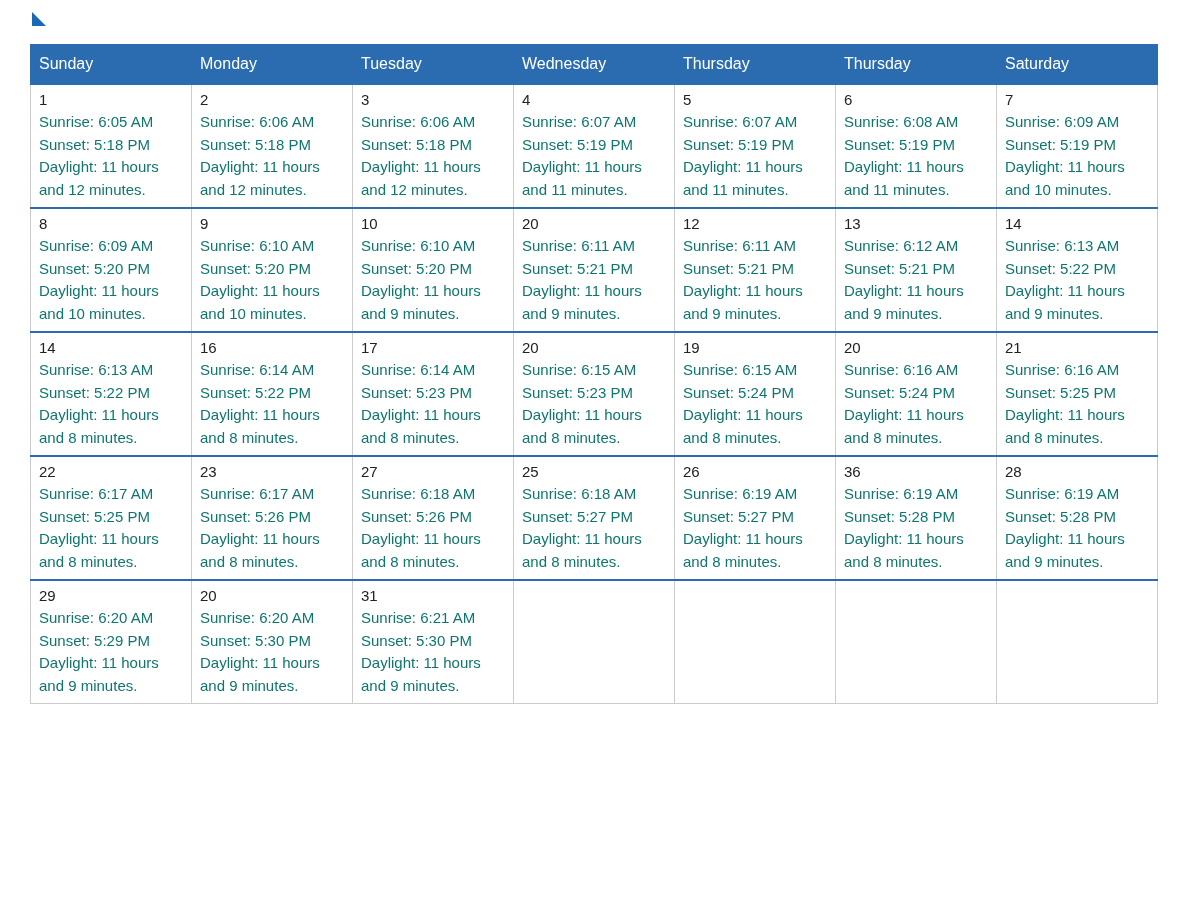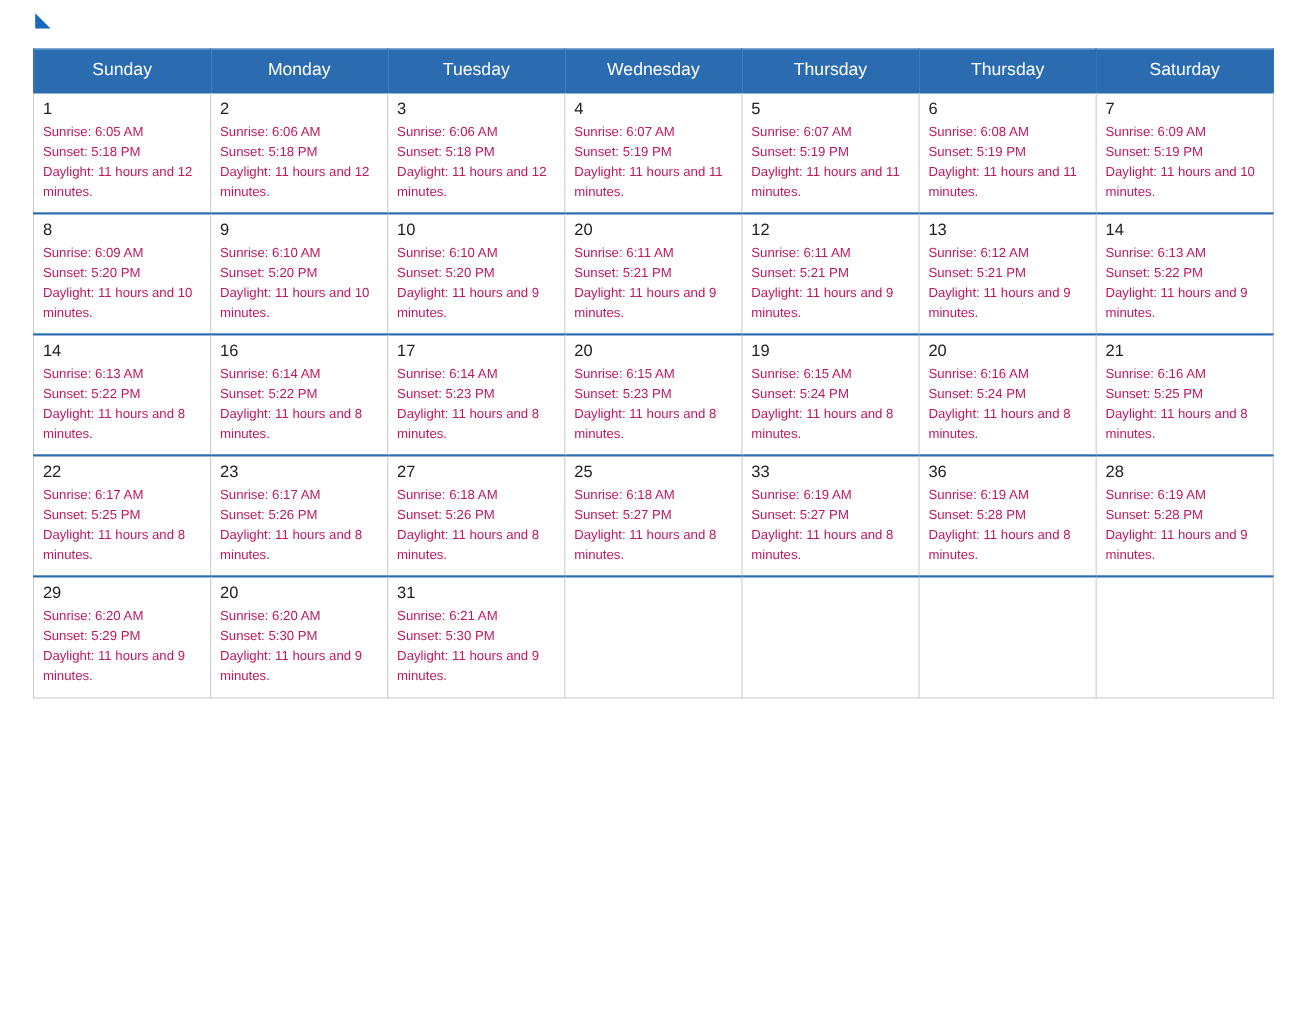--- a/index.html
+++ b/index.html
@@ -63,21 +63,21 @@
       width: 100%;
       border-collapse: collapse;
       table-layout: fixed;
     }
     thead th {
       background: #2b6cb0;
       color: #fff;
       font-size: 16px;
       font-weight: normal;
       padding: 10px 8px;
-      text-align: center;
+      text-align: left;
       border: 1px solid #2b6cb0;
     }
     tbody td {
       vertical-align: top;
       padding: 6px 8px;
       border: 1px solid #ccc;
       border-top: 2px solid #2b6cb0;
       font-size: 13px;
       color: #333;
       min-height: 90px;
@@ -87,22 +87,22 @@
       border-top: 2px solid #2b6cb0;
     }
     .day-number {
       font-size: 15px;
       font-weight: normal;
       color: #222;
       display: block;
       margin-bottom: 3px;
     }
     .day-info {
-      font-size: 12px;
-      color: #be185d;
+      font-size: 15px;
+      color: #0f766e;
       line-height: 1.5;
     }
     .empty-cell {
       background: #fff;
     }
   </style>
 </head>
 <body>
 
 <div class="header">
@@ -233,21 +233,21 @@
         </td>
         <td>
           <span class="day-number">27</span>
           <div class="day-info">Sunrise: 6:18 AM<br>Sunset: 5:26 PM<br>Daylight: 11 hours and 8 minutes.</div>
         </td>
         <td>
           <span class="day-number">25</span>
           <div class="day-info">Sunrise: 6:18 AM<br>Sunset: 5:27 PM<br>Daylight: 11 hours and 8 minutes.</div>
         </td>
         <td>
-          <span class="day-number">33</span>
+          <span class="day-number">26</span>
           <div class="day-info">Sunrise: 6:19 AM<br>Sunset: 5:27 PM<br>Daylight: 11 hours and 8 minutes.</div>
         </td>
         <td>
           <span class="day-number">36</span>
           <div class="day-info">Sunrise: 6:19 AM<br>Sunset: 5:28 PM<br>Daylight: 11 hours and 8 minutes.</div>
         </td>
         <td>
           <span class="day-number">28</span>
           <div class="day-info">Sunrise: 6:19 AM<br>Sunset: 5:28 PM<br>Daylight: 11 hours and 9 minutes.</div>
         </td>

